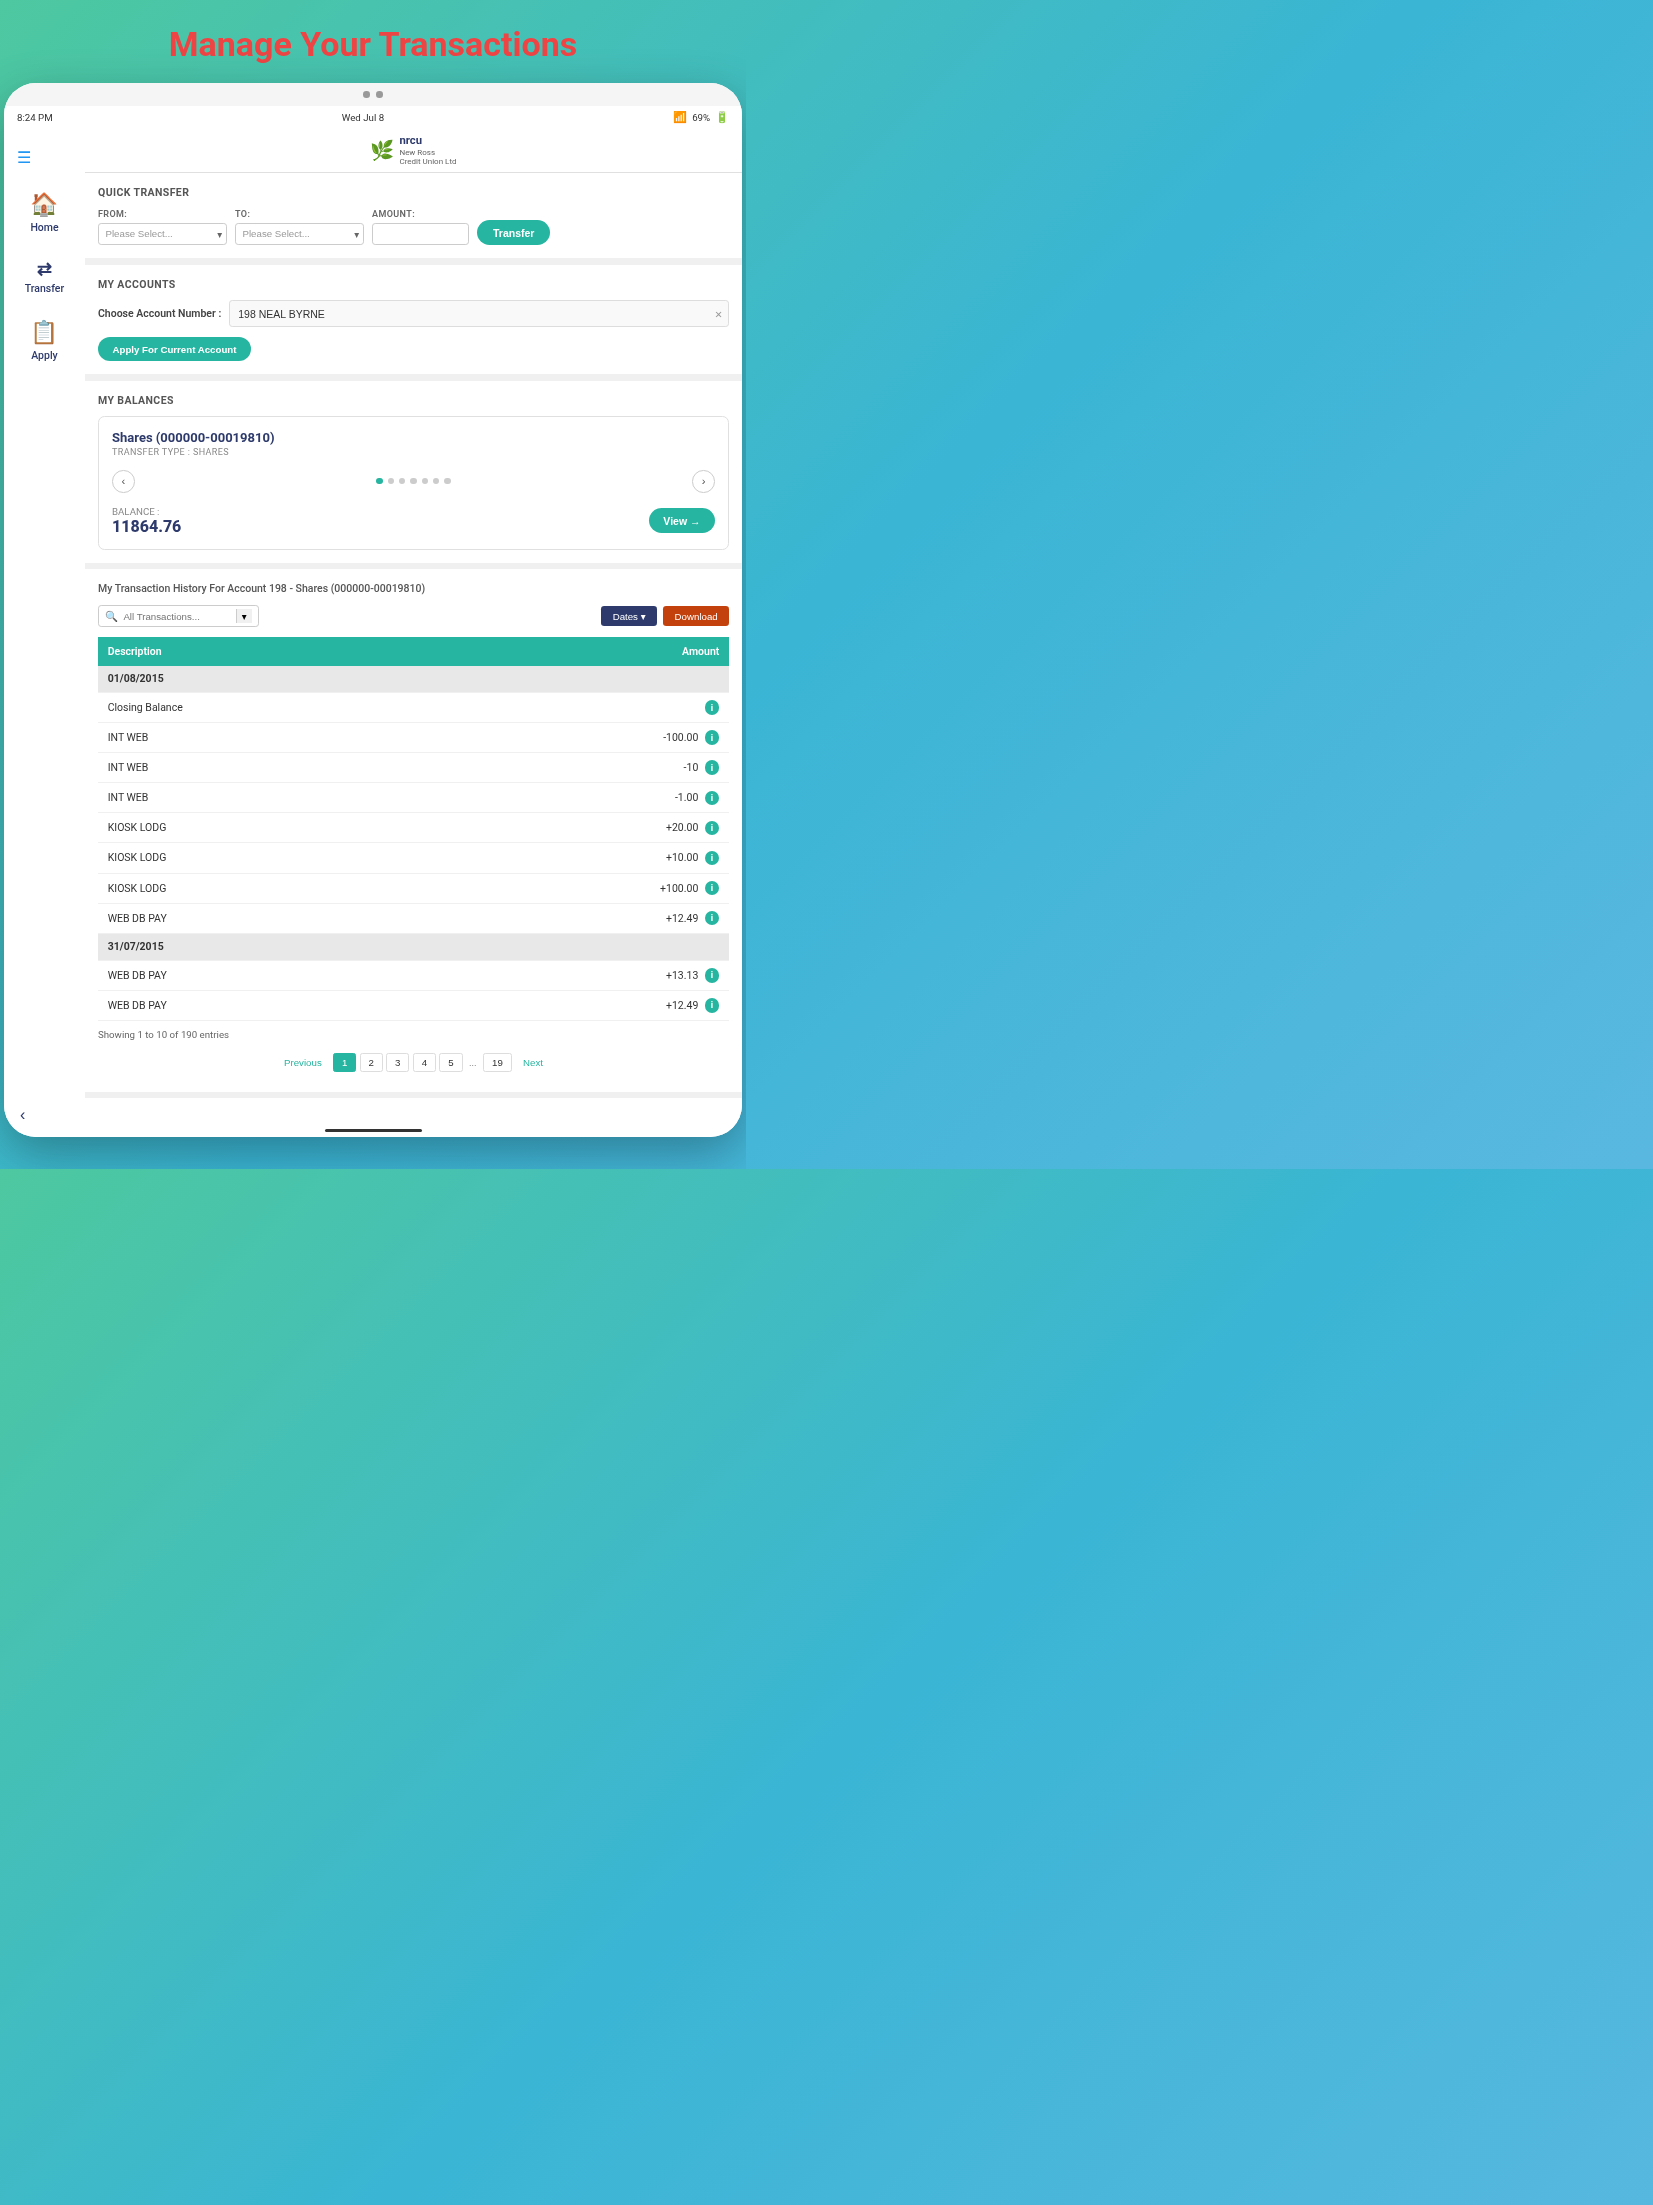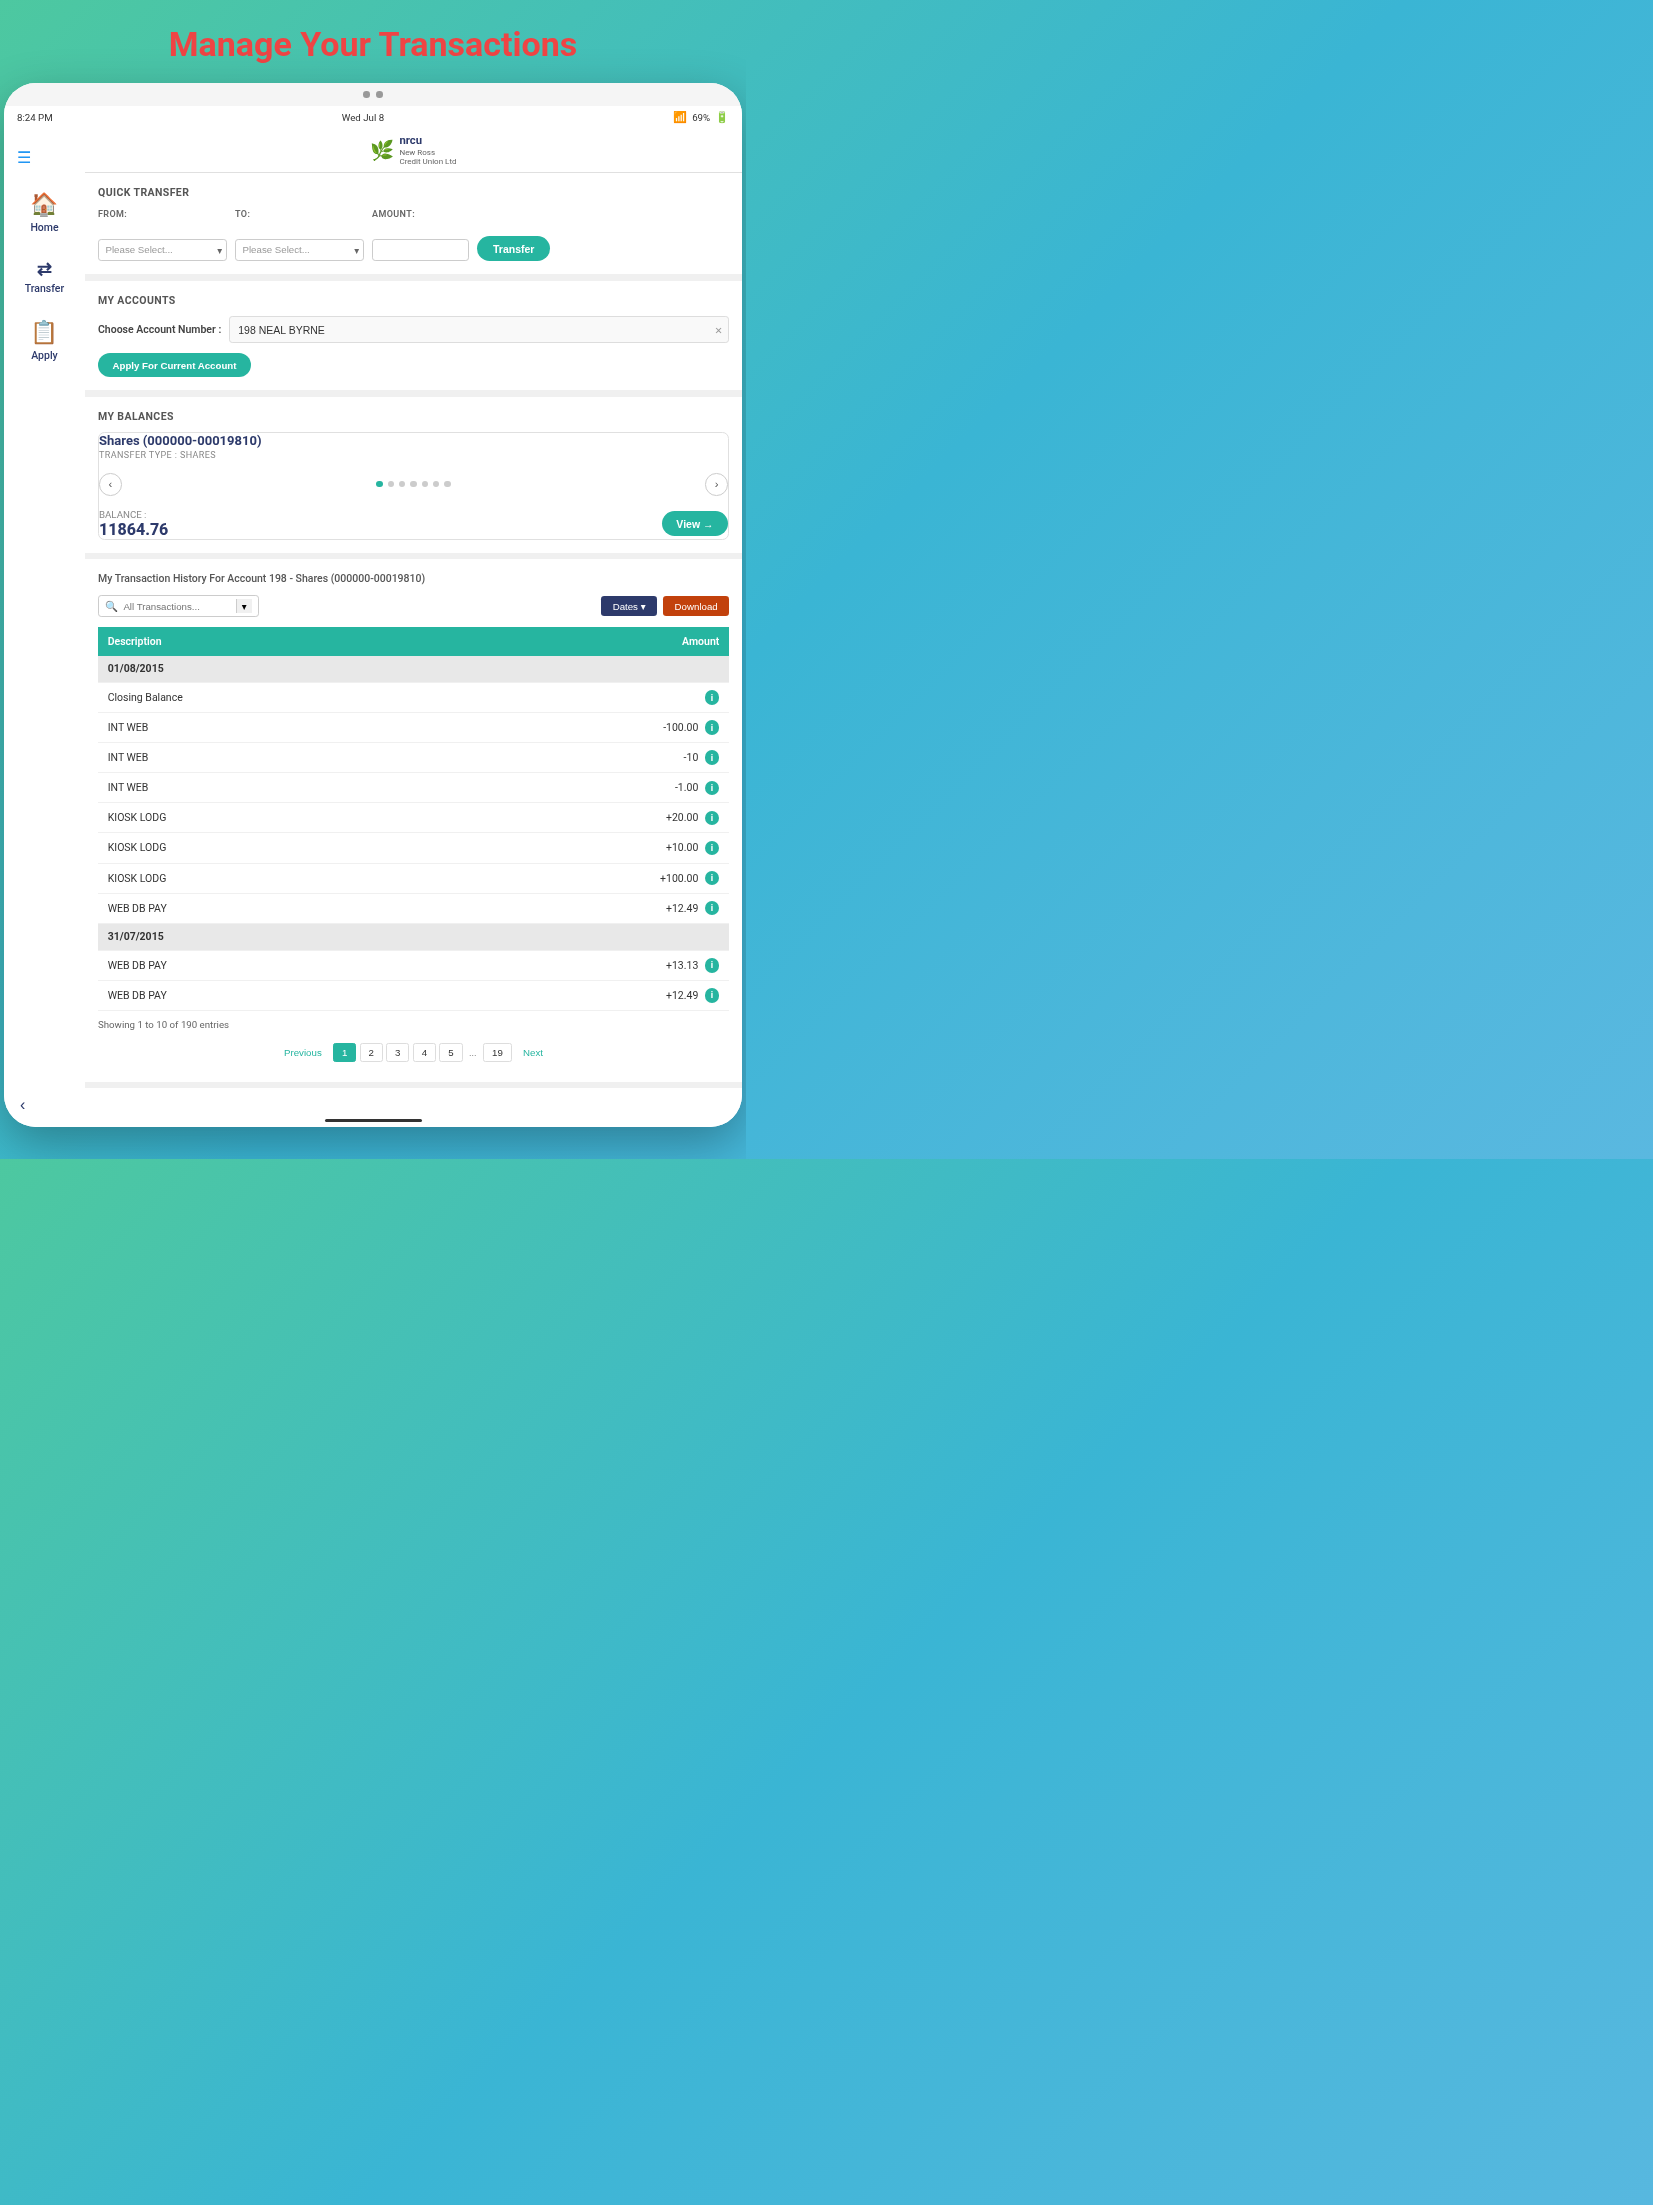--- a/index.html
+++ b/index.html
@@ -143,21 +143,21 @@
       margin-bottom: 6.5px;
     }
     .transfer-fields {
       display: flex;
       gap: 8px;
       align-items: flex-end;
     }
     .field-group {
       display: flex;
       flex-direction: column;
-      gap: 20px;
+      gap: 4px;
     }
     .field-label {
       font-size: 9px;
       color: #666;
       font-weight: 600;
       letter-spacing: 0.4px;
     }
     .field-select {
       border: 0.8px solid #ccc;
       border-radius: 3.2px;
@@ -256,21 +256,21 @@
       cursor: pointer;
     }
     .my-balances {
       background: white;
       padding: 13px;
       margin-bottom: 6.5px;
     }
     .balance-card {
       border: 0.8px solid #e0e0e0;
       border-radius: 6.5px;
-      padding: 0;
+      padding: 13px;
       position: relative;
     }
     .balance-card-title {
       font-size: 13px;
       font-weight: 700;
       color: #2d3a6b;
       margin-bottom: 1.6px;
     }
     .balance-type {
       font-size: 9px;

